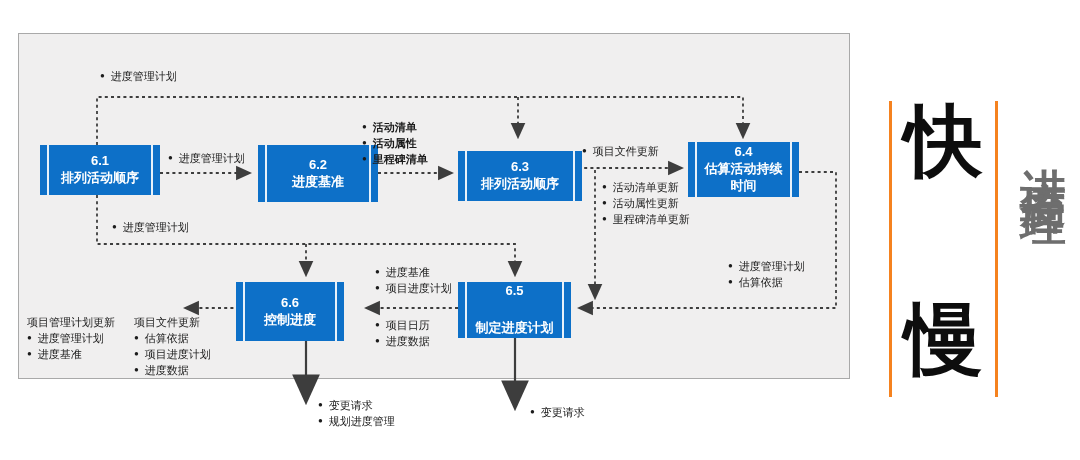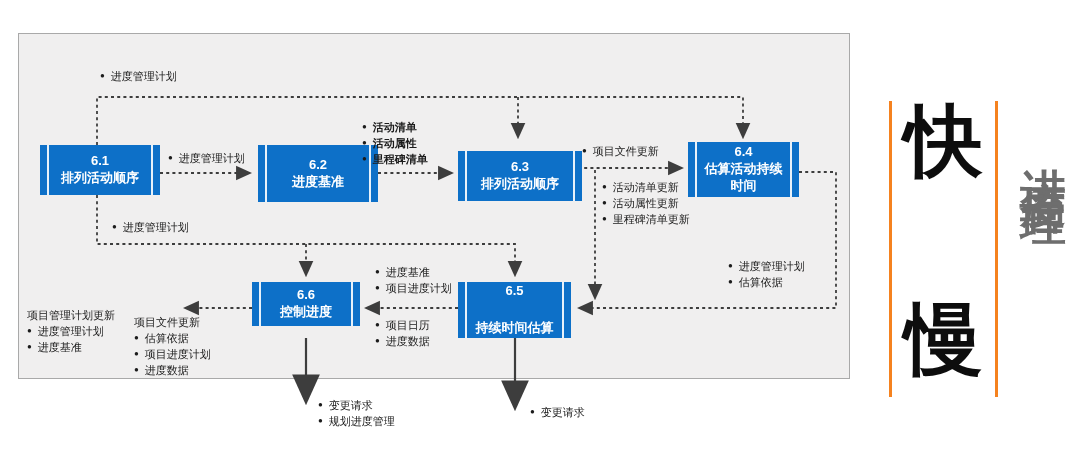--- a/index.html
+++ b/index.html
@@ -86,23 +86,23 @@
 <div class="pbox" style="left:458px;top:151px;width:124px;height:50px;">
   <span>6.3</span>
   <span>排列活动顺序</span>
 </div>
 <div class="pbox" style="left:688px;top:142px;width:111px;height:55px;">
   <span>6.4</span>
   <span>估算活动持续时间</span>
 </div>
 <div class="pbox" style="left:458px;top:282px;width:113px;height:56px;gap:20px;">
   <span>6.5</span>
-  <span>持续时间估算</span>
+  <span>制定进度计划</span>
 </div>
-<div class="pbox" style="left:252px;top:282px;width:108px;height:44px;">
+<div class="pbox" style="left:236px;top:282px;width:108px;height:59px;">
   <span>6.6</span>
   <span>控制进度</span>
 </div>
 
 <div class="note" style="left:100px;top:68px;">
   <div>
       <div class="note-item">进度管理计划</div>
     </div>
 </div>
 <div class="note" style="left:168px;top:150px;">
@@ -145,21 +145,21 @@
       <div class="note-item">进度基准</div>
       <div class="note-item">项目进度计划</div>
     </div>
 </div>
 <div class="note" style="left:375px;top:317px;">
   <div>
       <div class="note-item">项目日历</div>
       <div class="note-item">进度数据</div>
     </div>
 </div>
-<div class="note" style="left:27px;top:307px;">
+<div class="note" style="left:27px;top:314px;">
   <div class="note-header">项目管理计划更新</div>
   <div>
       <div class="note-item">进度管理计划</div>
       <div class="note-item">进度基准</div>
     </div>
 </div>
 <div class="note" style="left:134px;top:314px;">
   <div class="note-header">项目文件更新</div>
   <div>
       <div class="note-item">估算依据</div>

